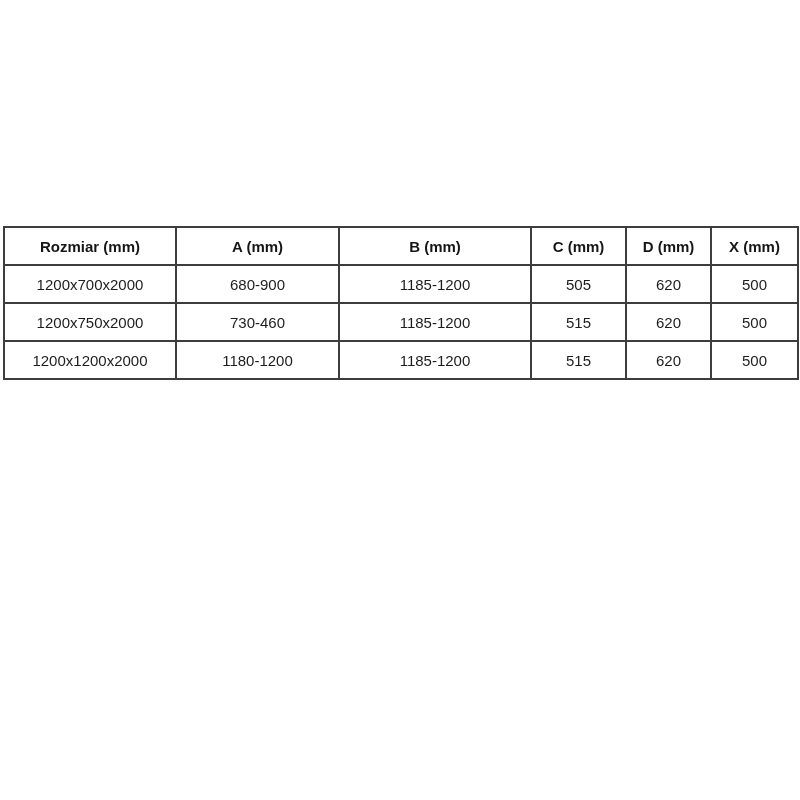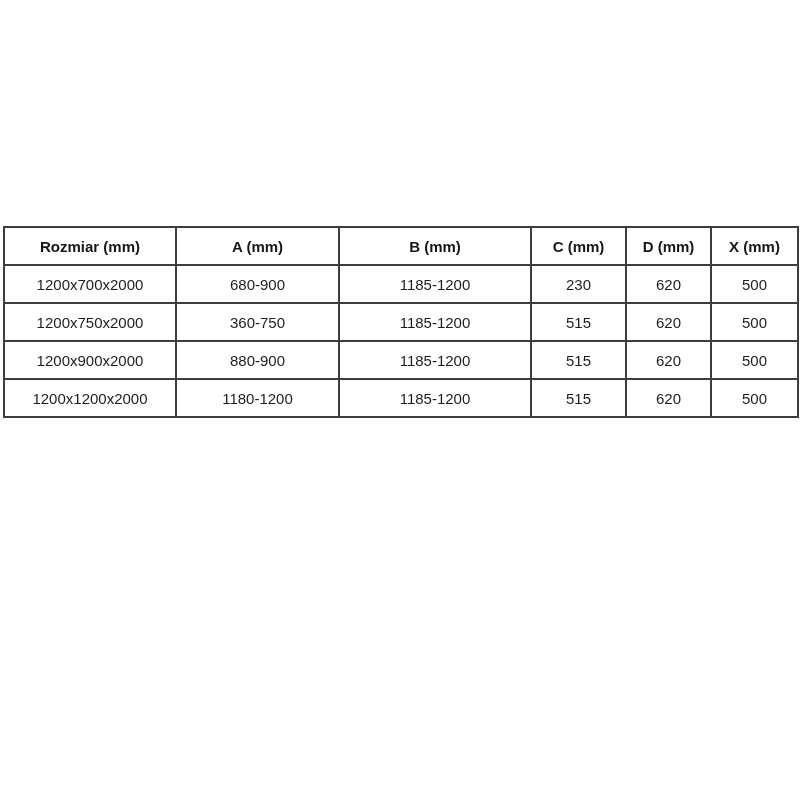--- a/index.html
+++ b/index.html
@@ -64,35 +64,27 @@
         <th>C (mm)</th>
         <th>D (mm)</th>
         <th>X (mm)</th>
       </tr>
     </thead>
     <tbody id="table-body">
         <tr>
           <td>1200x700x2000</td>
           <td>680-900</td>
           <td>1185-1200</td>
-          <td>230</td>
+          <td>505</td>
           <td>620</td>
           <td>500</td>
         </tr>
         <tr>
           <td>1200x750x2000</td>
-          <td>360-750</td>
-          <td>1185-1200</td>
-          <td>515</td>
-          <td>620</td>
-          <td>500</td>
-        </tr>
-        <tr>
-          <td>1200x900x2000</td>
-          <td>880-900</td>
+          <td>730-460</td>
           <td>1185-1200</td>
           <td>515</td>
           <td>620</td>
           <td>500</td>
         </tr>
         <tr>
           <td>1200x1200x2000</td>
           <td>1180-1200</td>
           <td>1185-1200</td>
           <td>515</td>

